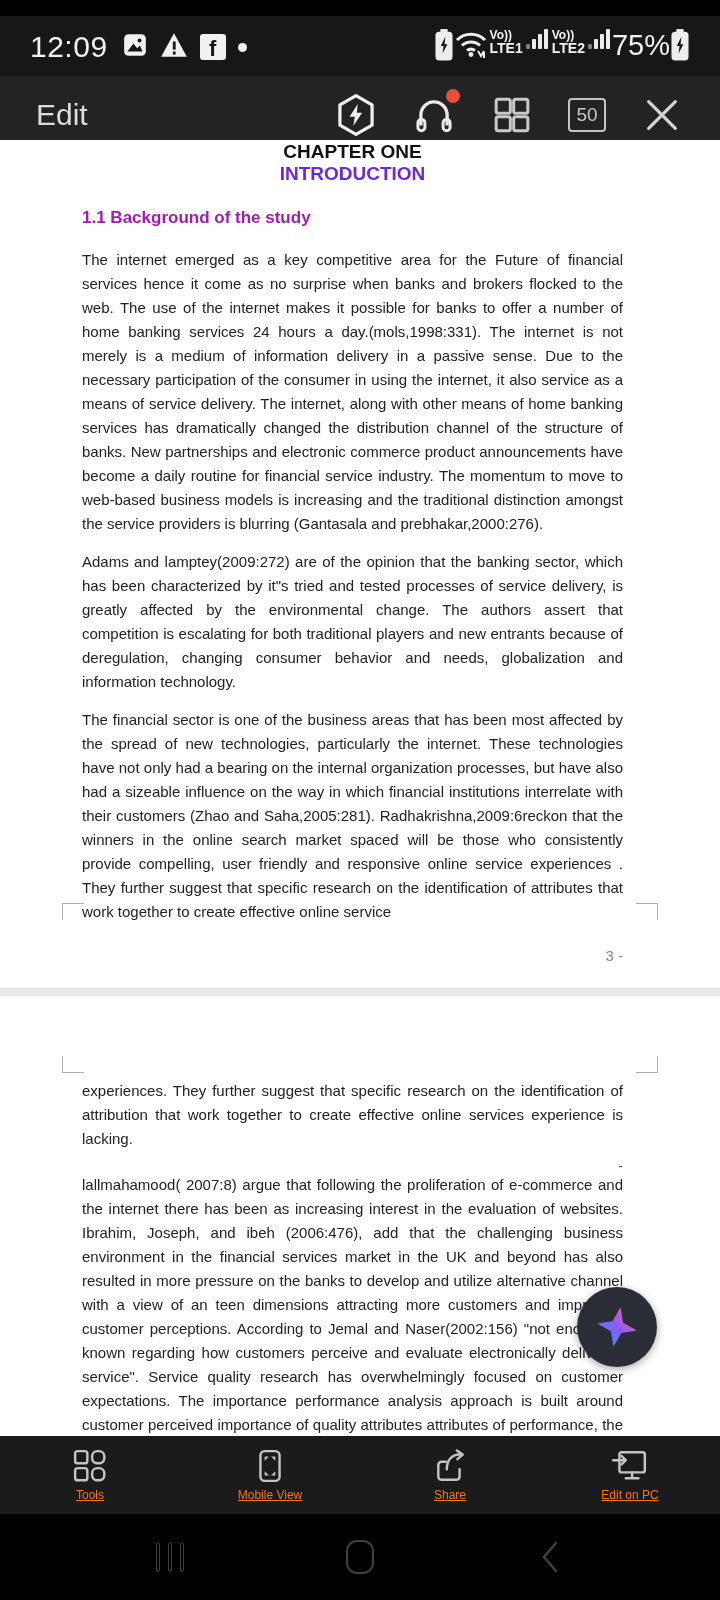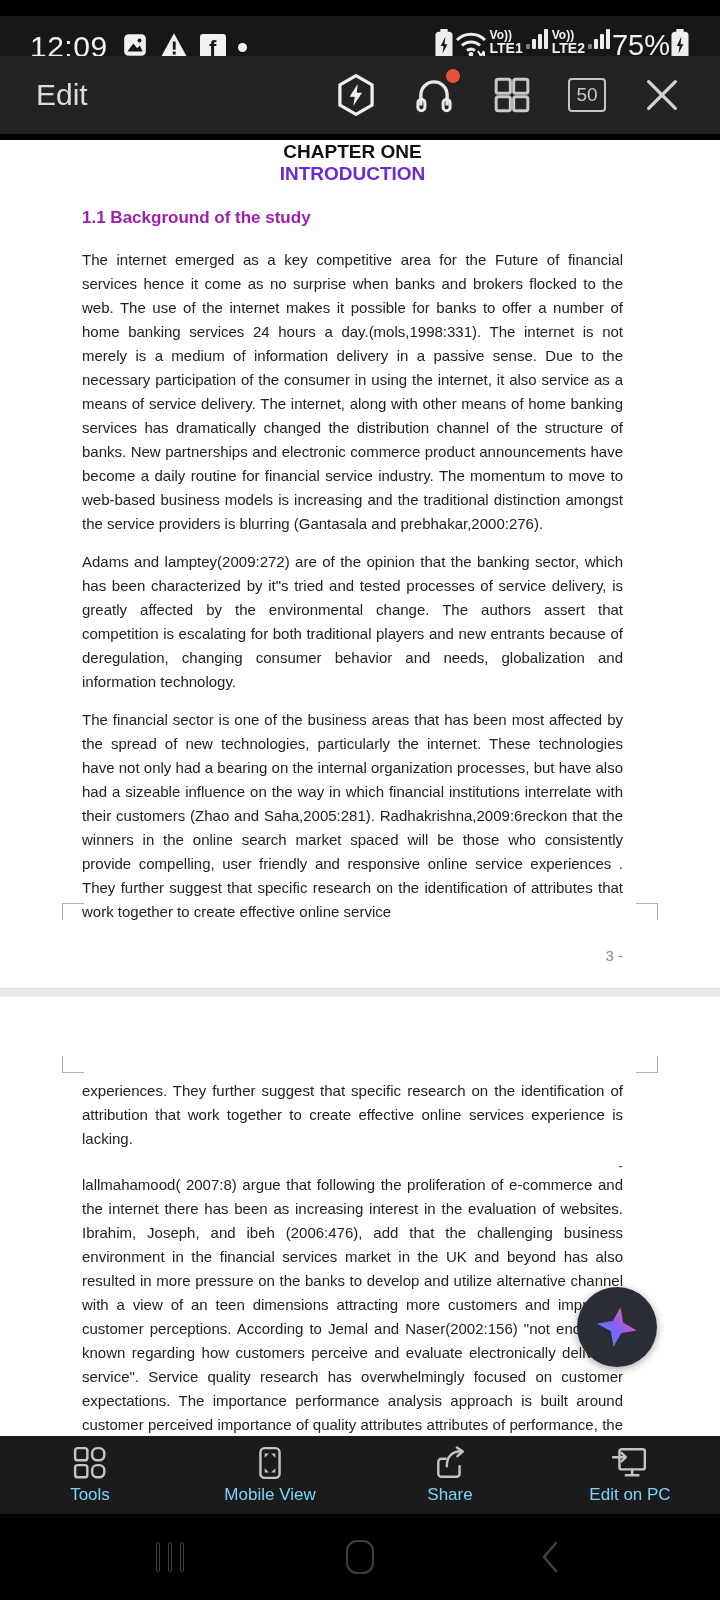--- a/index.html
+++ b/index.html
@@ -19,21 +19,21 @@
   .sb-net .vo { font-size:12px; font-weight:bold; }
   .sb-net .lte { font-size:14px; font-weight:bold; }
   .sb-bars { display:flex; align-items:flex-end; gap:2px; height:20px; margin:0 2px 2px 3px; }
   .sb-bars i { display:block; width:4px; background:#ececec; border-radius:1px; }
   .sb-bars i.dim { background:#7d7d7d; }
   .sb-pct { font-size:29px; }
   .fb-badge { width:26px; height:26px; background:#f1f1f1; color:#171717; border-radius:3px;
     font-weight:bold; font-size:22px; display:flex; align-items:flex-end; justify-content:center; line-height:.95; }
 
   
-  .app-bar { position:absolute; top:56px; left:0; width:720px; height:78px; background:#232323;
+  .app-bar { position:absolute; top:76px; left:0; width:720px; height:78px; background:#232323;
     display:flex; align-items:center; padding:0 36px; }
   .app-title { color:#dcdcdc; font-size:30px; }
   .ab-spacer { flex:1; }
   .ab-icons { display:flex; align-items:center; gap:34px; }
   .ab-btn { position:relative; width:44px; height:44px; display:flex; align-items:center; justify-content:center; }
   .red-dot { position:absolute; top:-4px; right:-4px; width:14px; height:14px; border-radius:50%; background:#e8503a; }
   .count-badge { min-width:38px; height:34px; border:2px solid #c4c4c4; border-radius:4px; color:#c9c9c9;
     font-size:19px; display:flex; align-items:center; justify-content:center; padding:0 4px; }
 
   
@@ -63,21 +63,21 @@
 
   
   .fab { position:absolute; left:577px; top:1147px; width:80px; height:80px; border-radius:50%;
     background:#2b2d36; display:flex; align-items:center; justify-content:center;
     box-shadow:0 2px 8px rgba(0,0,0,.35); }
 
   
   .toolbar { position:absolute; top:1436px; left:0; width:720px; height:78px; background:#1b1b1b;
     display:flex; align-items:stretch; }
   .tb-item { flex:1; display:flex; flex-direction:column; align-items:center; justify-content:center; gap:5px; }
-  .tb-item .lbl { color:#7dd3fc; font-size:17px; }
+  .tb-item .lbl { color:#f97316; font-size:12px;text-decoration:underline; }
   .tb-ic { height:34px; display:flex; align-items:center; justify-content:center; }
 
   
   .navbar { position:absolute; top:1514px; left:0; width:720px; height:86px; background:#000;
     display:flex; align-items:center; justify-content:space-between; padding:0 140px; }
   .nv { display:flex; align-items:center; justify-content:center; width:60px; height:50px; }
   .recents { display:flex; gap:8px; }
   .recents i { display:block; width:4px; height:30px; border:1.6px solid #3f3f3f; border-radius:3px; }
   .home-sq { width:28px; height:34px; border:2.5px solid #3f3f3f; border-radius:11px; }
 </style>

